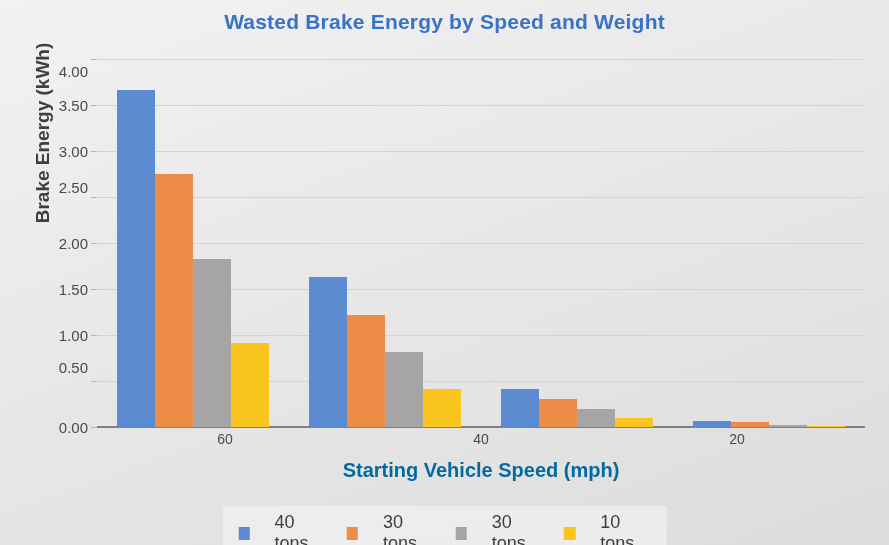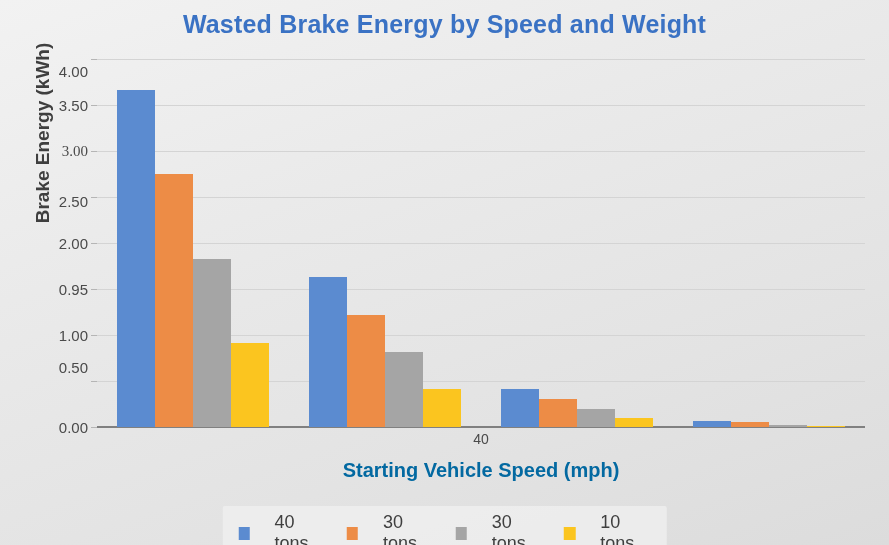--- a/index.html
+++ b/index.html
@@ -19,21 +19,21 @@
     inset: 0;
   }
 
   
   #chart-title {
     position: absolute;
     top: 10px;
     left: 0;
     width: 889px;
     text-align: center;
-    font-size: 25px;
+    font-size: 21px;
     font-weight: bold;
     color: #3a72c4;
     letter-spacing: 0.2px;
   }
 
   
   #y-axis-title {
     position: absolute;
     left: -92px;
     top: 122px;
@@ -173,30 +173,30 @@
         <div class="y-tick-mark" style="top: 368px;"></div>
         <div class="y-tick-label" style="top: 368px;">0.00</div>
         <div class="gridline" style="top: 322px;"></div>
         <div class="y-tick-mark" style="top: 322px;"></div>
         <div class="y-tick-label" style="top: 308px;">0.50</div>
         <div class="gridline" style="top: 276px;"></div>
         <div class="y-tick-mark" style="top: 276px;"></div>
         <div class="y-tick-label" style="top: 276px;">1.00</div>
         <div class="gridline" style="top: 230px;"></div>
         <div class="y-tick-mark" style="top: 230px;"></div>
-        <div class="y-tick-label" style="top: 230px;">0.95</div>
+        <div class="y-tick-label" style="top: 230px;">1.50</div>
         <div class="gridline" style="top: 184px;"></div>
         <div class="y-tick-mark" style="top: 184px;"></div>
         <div class="y-tick-label" style="top: 184px;">2.00</div>
         <div class="gridline" style="top: 138px;"></div>
         <div class="y-tick-mark" style="top: 138px;"></div>
-        <div class="y-tick-label" style="top: 142px;">2.50</div>
+        <div class="y-tick-label" style="top: 128px;">2.50</div>
         <div class="gridline" style="top: 92px;"></div>
         <div class="y-tick-mark" style="top: 92px;"></div>
-        <div class="y-tick-label" style="top: 92px; font-family: Liberation Serif, serif;">3.00</div>
+        <div class="y-tick-label" style="top: 92px;">3.00</div>
         <div class="gridline" style="top: 46px;"></div>
         <div class="y-tick-mark" style="top: 46px;"></div>
         <div class="y-tick-label" style="top: 46px;">3.50</div>
         <div class="gridline" style="top: 0px;"></div>
         <div class="y-tick-mark" style="top: 0px;"></div>
         <div class="y-tick-label" style="top: 12px;">4.00</div>
       </div>
     <div id="bars-layer">
         <div class="category-group">
           <div class="bar-slot">
@@ -251,21 +251,23 @@
             <div class="bar" title="20 tons @ 10: 0.02" style="background: rgb(165, 165, 165); height: 1.84px;"></div>
           </div>
           <div class="bar-slot">
             <div class="bar" title="10 tons @ 10: 0.01" style="background: rgb(251, 197, 31); height: 0.92px;"></div>
           </div>
         </div>
       </div>
   </div>
 
   <div id="x-tick-row">
+      <div class="x-tick-label">60</div>
       <div class="x-tick-label">40</div>
+      <div class="x-tick-label">20</div>
     </div>
 
   <div id="x-axis-title">Starting Vehicle Speed (mph)</div>
 
   <div id="legend">
       <div class="legend-item">
         <span class="legend-swatch" style="background: rgb(91, 139, 208);"></span>
         <span class="legend-label">40 tons</span>
       </div>
       <div class="legend-item">

